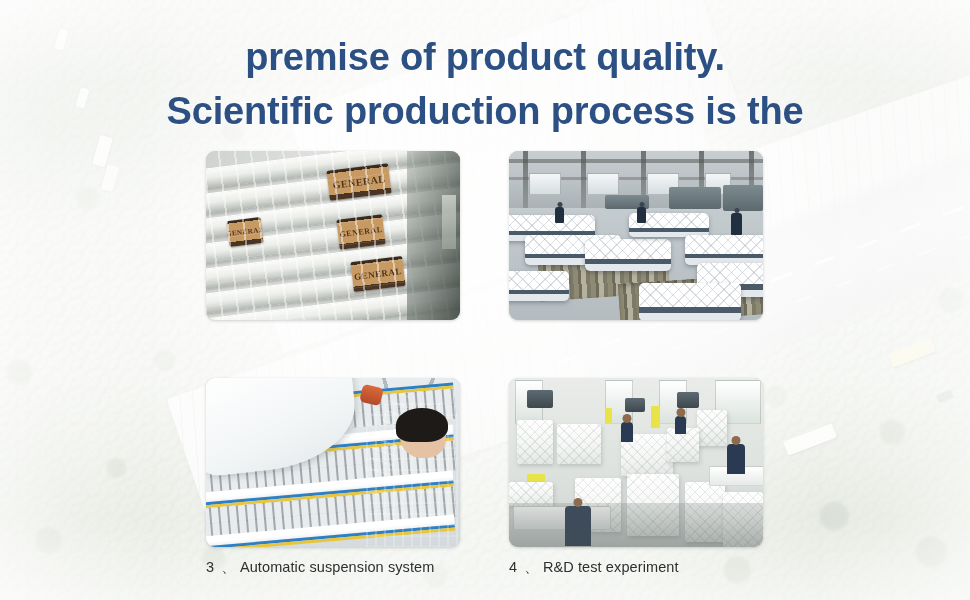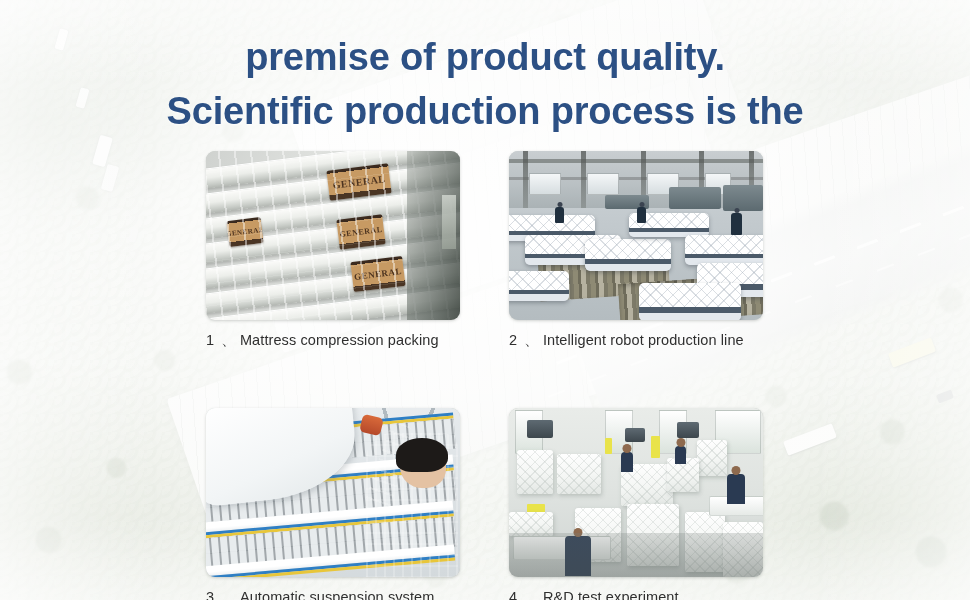--- a/index.html
+++ b/index.html
@@ -451,24 +451,20 @@
               <div class="p1-box" style="left: 22px; top: 68px; width: 34px; height: 26px; font-size: 7px; --label: &quot;GENERAL&quot;;"></div>
               <div class="p1-box" style="left: 132px; top: 66px; width: 46px; height: 30px; font-size: 8px; --label: &quot;GENERAL&quot;;"></div>
               <div class="p1-box" style="left: 146px; top: 108px; width: 52px; height: 30px; font-size: 9px; --label: &quot;GENERAL&quot;;"></div>
 
               <div class="p1-wrap"></div>
               <div class="p1-right">
                 <div class="p1-right-win"></div>
               </div>
             </div>
           </div>
-          <div class="caption">
-            <span class="num">1</span><span>、</span>
-            <span>Mattress compression packing</span>
-          </div>
         </div>
 
         <div class="cell">
           <div class="photo">
             <div class="p2">
               <div class="p2-ceil"></div>
               <div class="p2-hbeam" style="top:8px;"></div>
               <div class="p2-hbeam" style="top:26px;height:3px;opacity:.7;"></div>
               <div class="p2-beam" style="left:14px;"></div>
               <div class="p2-beam" style="left:72px;"></div>
@@ -508,24 +504,20 @@
                   <span class="quilt"></span>
                 </div>
               <div class="p2-mat" style="left:-10px;top:120px;width:70px;height:30px;">
                   <span class="quilt"></span>
                 </div>
 
               <div class="p2-person" style="left:46px;top:56px;width:9px;height:16px;"></div>
               <div class="p2-person" style="left:128px;top:56px;width:9px;height:16px;"></div>
               <div class="p2-person" style="left:222px;top:62px;width:11px;height:22px;"></div>
             </div>
-          </div>
-          <div class="caption">
-            <span class="num">2</span><span>、</span>
-            <span>Intelligent robot production line</span>
           </div>
         </div>
 
       </div>
 
       <div class="row row-2">
 
         <div class="cell tall">
           <div class="photo">
             <div class="p3">

